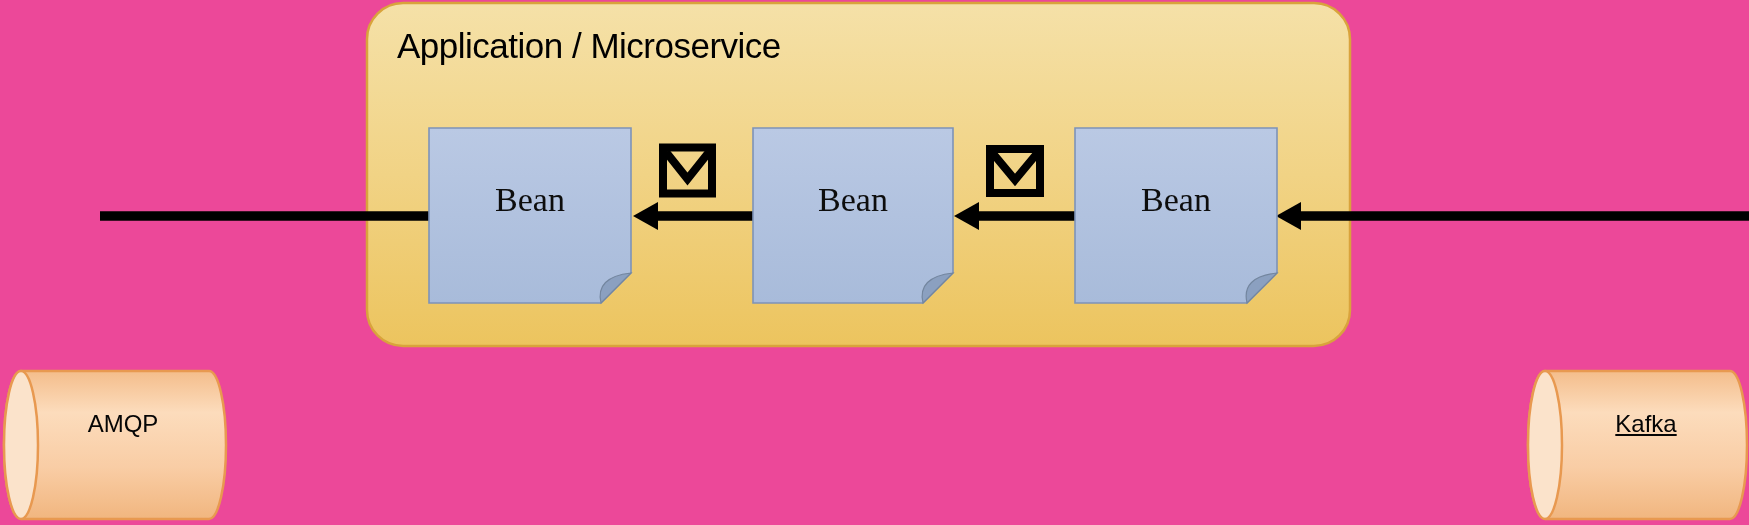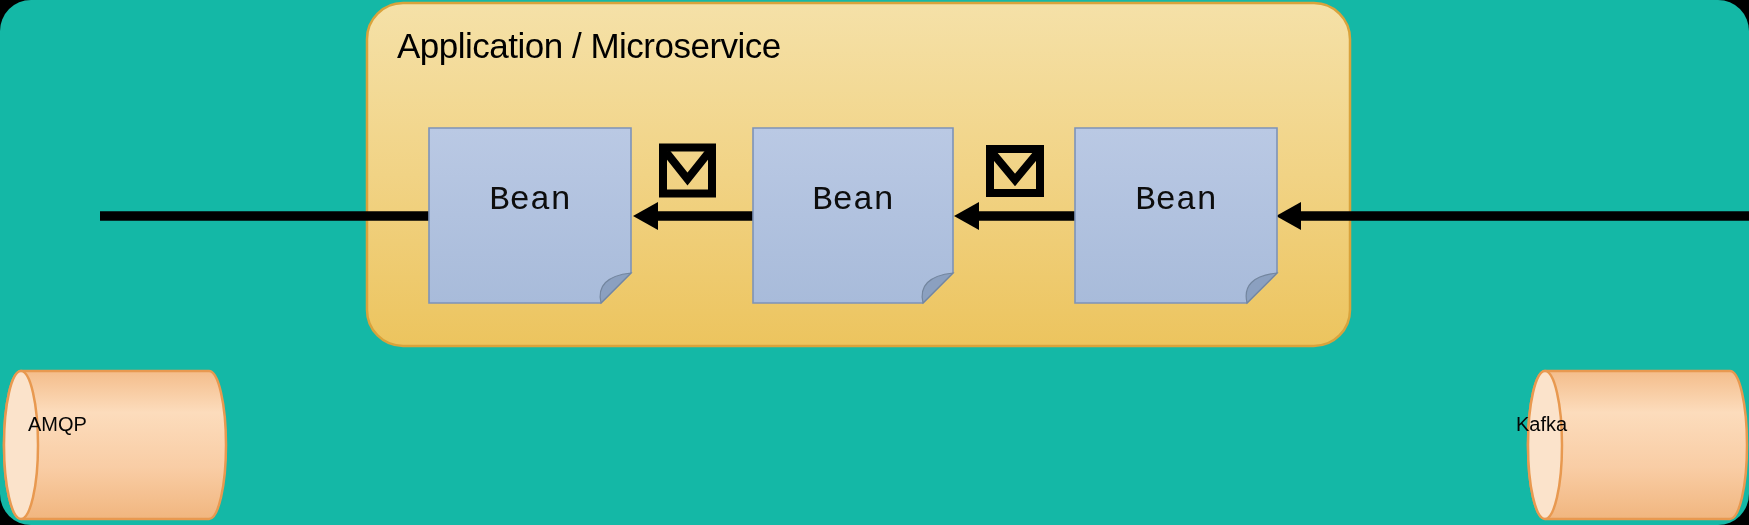--- a/index.html
+++ b/index.html
@@ -1,53 +1,53 @@
 <!DOCTYPE html>
 <html><head>
 <meta charset="utf-8">
 <style>
   html, body { margin: 0; padding: 0; background: #000; }
   .stage {
     position: relative;
     width: 1749px;
     height: 525px;
-    background: #14b8a6;
+    background: #ec4899;
     overflow: hidden;
     font-family: "Liberation Sans", sans-serif;
-    border-radius: 31px;
   }
   .stage svg { position: absolute; left: 0; top: 0; }
   .overlay { position: absolute; color: #000; }
   .app-title {
     left: 397px; top: 27px;
     font-size: 35px;
     line-height: 38px;
     letter-spacing: -0.5px;
     white-space: nowrap;
   }
   .bean-label {
     top: 180px;
     height: 40px;
     line-height: 40px;
     text-align: center;
-    font-family: Liberation Mono, monospace;
+    font-family: Liberation Serif, serif;
     font-size: 34px;
     color: #0d0d0d;
   }
   .bean-label.b1 { left: 429px;  width: 202px; }
   .bean-label.b2 { left: 753px;  width: 200px; }
   .bean-label.b3 { left: 1075px; width: 202px; }
   .cyl-label {
     top: 401px;
-    font-size: 20px;
+    text-align: center;
+    font-size: 24px;
     line-height: 46px;
     color: #050505;
   }
   .cyl-label.amqp  { left: 28px;   width: 190px; }
-  .cyl-label.kafka { left: 1516px; width: 192px; }
+  .cyl-label.kafka { left: 1550px; width: 192px; text-decoration: underline; }
 </style>
 </head>
 <body>
 
 <div class="stage">
 
   <svg width="1749" height="525" viewBox="0 0 1749 525">
     <defs>
       <linearGradient id="gApp" x1="0" y1="0" x2="0" y2="1">
         <stop offset="0" stop-color="#f5e1a8"></stop>

